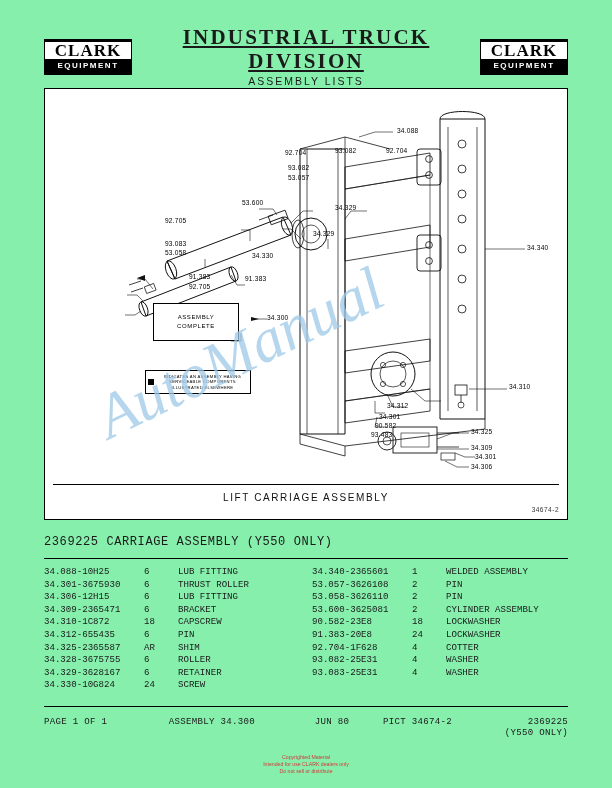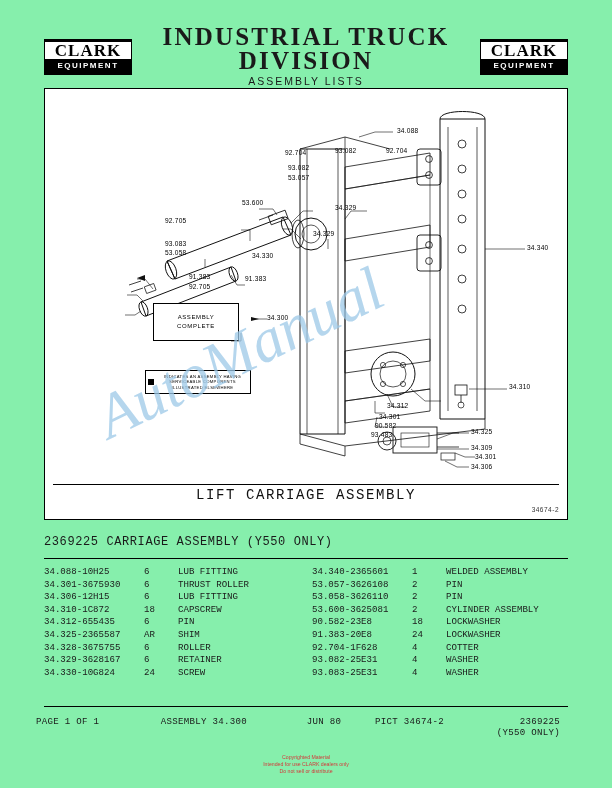--- a/index.html
+++ b/index.html
@@ -67,24 +67,25 @@
     background: #000000;
     color: #ffffff;
   }
   .header-center {
     flex: 1;
     text-align: center;
     padding: 0 10px;
   }
   .header-title {
     font-family: "Liberation Serif", serif;
-    font-size: 25px;
+    font-size: 21px;
     font-weight: bold;
     letter-spacing: 2.2px;
     line-height: 24px;
+    text-decoration: underline;
   }
   .header-sub {
     font-family: "Liberation Sans", sans-serif;
     font-size: 10.5px;
     letter-spacing: 2px;
     line-height: 16px;
   }
 
   
   .figure-box {
@@ -98,22 +99,22 @@
   }
   .figure-inner {
     position: absolute;
     left: 0; top: 0; right: 0; bottom: 0;
   }
   .fig-caption {
     position: absolute;
     left: 0; right: 0;
     bottom: 16px;
     text-align: center;
-    font-family: Liberation Mono, monospace;
-    font-size: 14px;
+    font-family: Liberation Sans, sans-serif;
+    font-size: 10px;
     letter-spacing: 1.6px;
     color: #111;
   }
   .fig-number {
     position: absolute;
     right: 8px;
     bottom: 6px;
     font-size: 6.5px;
     color: #333;
     letter-spacing: 0.5px;
@@ -228,21 +229,21 @@
 
   
   .footer-rule {
     position: absolute;
     left: 44px; top: 706px;
     width: 524px;
     border-top: 1px solid #000;
   }
   .footer {
     position: absolute;
-    left: 36px; top: 716px;
+    left: 44px; top: 716px;
     width: 524px;
     font-family: "Liberation Mono", monospace;
     font-size: 9.1px;
     letter-spacing: 0.3px;
   }
   .footer-row {
     display: flex;
     justify-content: space-between;
     align-items: flex-start;
   }
@@ -471,20 +472,25 @@
                 <td class="pn">34.301-3675930</td>
                 <td class="qty">6</td>
                 <td class="desc">THRUST ROLLER</td>
               </tr>
             <tr>
                 <td class="pn">34.306-12H15</td>
                 <td class="qty">6</td>
                 <td class="desc">LUB FITTING</td>
               </tr>
             <tr>
+                <td class="pn">34.309-2365471</td>
+                <td class="qty">6</td>
+                <td class="desc">BRACKET</td>
+              </tr>
+            <tr>
                 <td class="pn">34.310-1C872</td>
                 <td class="qty">18</td>
                 <td class="desc">CAPSCREW</td>
               </tr>
             <tr>
                 <td class="pn">34.312-655435</td>
                 <td class="qty">6</td>
                 <td class="desc">PIN</td>
               </tr>
             <tr>

